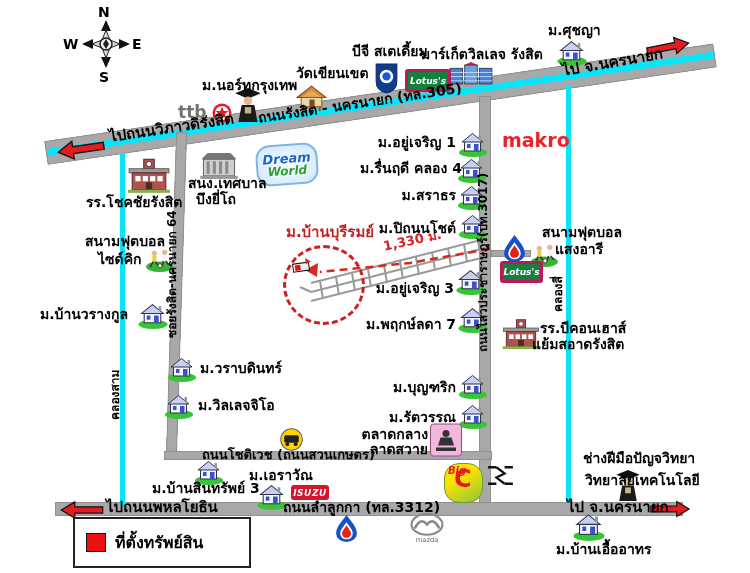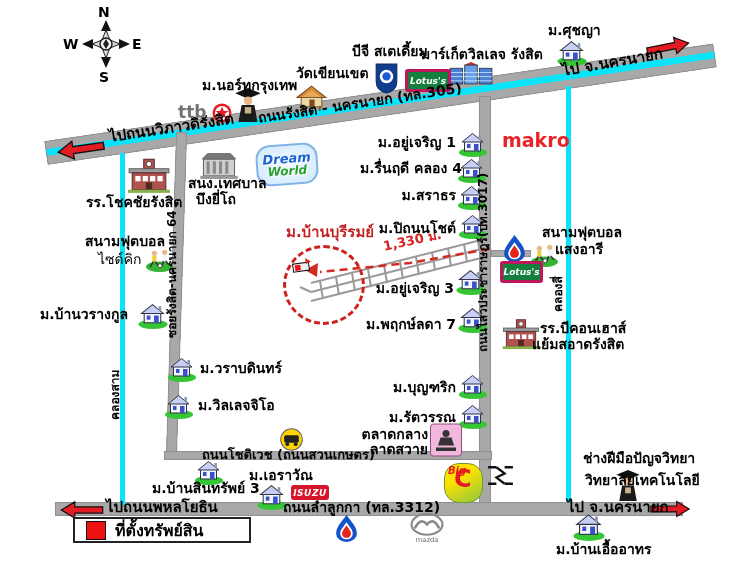--- a/index.html
+++ b/index.html
@@ -7,21 +7,21 @@
   body{width:750px;height:573px;font-family:"DejaVu Sans",sans-serif;}
   #map{position:relative;width:750px;height:573px;background:#fff;overflow:hidden;}
   .road{position:absolute;background:#a8a8a8;box-shadow:inset 0 0 0 1px #8f8f8f;}
   .road-canal{background:linear-gradient(180deg,#a8a8a8 0 34%,#0be4f8 34% 62%,#a8a8a8 62% 100%);}
   .canal{position:absolute;background:#0be4f8;}
   .mlabel{position:absolute;color:#000;font-weight:700;white-space:nowrap;line-height:1.08;}
   .micon{position:absolute;}
   .micon svg{width:100%;height:100%;display:block;overflow:visible;}
   .overlay{position:absolute;left:0;top:0;}
   .prop-circle{position:absolute;border:3px dashed #cf1f1f;border-radius:50%;}
-  .legend{position:absolute;left:73px;top:517px;width:178px;height:26px;border:2px solid #222;background:#fff;
+  .legend{position:absolute;left:73px;top:517px;width:178px;height:51px;border:2px solid #222;background:#fff;
           display:flex;align-items:center;gap:9px;padding-left:11px;box-sizing:border-box;}
   .legend-swatch{width:18px;height:17px;background:#ee1111;border:1px solid #111;flex:0 0 auto;}
   .legend-label{font-weight:700;font-size:16px;white-space:nowrap;}
   .compass{position:absolute;left:82px;top:20px;width:48px;height:48px;}
   .compass-letter{position:absolute;font-weight:700;font-size:14px;}
   .logo-lotus{width:100%;height:100%;background:#15803d;border:3px solid #be185d;border-radius:3px;color:#fff;
               font-weight:700;font-style:italic;display:flex;align-items:center;justify-content:center;font-size:9px;}
   .logo-isuzu{width:100%;height:100%;background:#d6152c;border-radius:3px;color:#fff;font-weight:800;font-style:italic;
               display:flex;align-items:center;justify-content:center;font-size:9px;letter-spacing:.5px;}
   .logo-bigc{position:relative;width:100%;height:100%;background:linear-gradient(150deg,#ffe200 35%,#8dc63f);
@@ -432,21 +432,21 @@
       <div class="mlabel" style="left: 202px; top: 78px; font-size: 14px; font-weight: 700;">ม.นอร์ทกรุงเทพ</div>
       <div class="mlabel" style="left: 178px; top: 103px; font-size: 17px; font-weight: 800; color: #737373;">ttb</div>
       <div class="mlabel" style="left: 287px; top: 66px; font-size: 14px; font-weight: 700; margin-left: 9px;">วัดเขียนเขต</div>
       <div class="mlabel" style="left: 352px; top: 44px; font-size: 14px; font-weight: 700;">บีจี สเตเดี้ยม</div>
       <div class="mlabel" style="left: 421px; top: 47px; font-size: 14px; font-weight: 700;">มาร์เก็ตวิลเลจ รังสิต</div>
       <div class="mlabel" style="left: 502px; top: 130px; font-size: 19px; font-weight: 800; color: rgb(232, 35, 42);">makro</div>
       <div class="mlabel" style="left: 86px; top: 195px; font-size: 14px; font-weight: 700;">รร.โชคชัยรังสิต</div>
       <div class="mlabel" style="left: 188px; top: 176px; font-size: 14px; font-weight: 700;">สนง.เทศบาล</div>
       <div class="mlabel" style="left: 196px; top: 192px; font-size: 14px; font-weight: 700;">บึงยี่โถ</div>
       <div class="mlabel" style="left: 85px; top: 234px; font-size: 14px; font-weight: 700;">สนามฟุตบอล</div>
-      <div class="mlabel" style="left: 98px; top: 252px; font-size: 14px; font-weight: 400;">ไซด์คิก</div>
+      <div class="mlabel" style="left: 98px; top: 252px; font-size: 14px; font-weight: 700;">ไซด์คิก</div>
       <div class="mlabel" style="left: 40px; top: 307px; font-size: 14px; font-weight: 700;">ม.บ้านวรางกูล</div>
       <div class="mlabel" style="left: 109px; top: 420px; font-size: 12px; font-weight: 700; transform: rotate(-90deg); transform-origin: 0px 0px;">คลองสาม</div>
       <div class="mlabel" style="left: 166px; top: 338px; font-size: 12px; font-weight: 700; transform: rotate(-90deg); transform-origin: 0px 0px;">ซอยรังสิต-นครนายก 64</div>
       <div class="mlabel" style="left: 200px; top: 361px; font-size: 14px; font-weight: 700;">ม.วราบดินทร์</div>
       <div class="mlabel" style="left: 198px; top: 398px; font-size: 14px; font-weight: 700;">ม.วิลเลจจิโอ</div>
       <div class="mlabel" style="left: 202px; top: 448px; font-size: 13px; font-weight: 700;">ถนนโชติเวช (ถนนสวนเกษตร)</div>
       <div class="mlabel" style="left: 249px; top: 468px; font-size: 14px; font-weight: 700;">ม.เอราวัณ</div>
       <div class="mlabel" style="left: 152px; top: 481px; font-size: 14px; font-weight: 700;">ม.บ้านสินทรัพย์ 3</div>
       <div class="mlabel" style="left: 106px; top: 499px; font-size: 15px; font-weight: 700;">ไปถนนพหลโยธิน</div>
       <div class="mlabel" style="left: 283px; top: 500px; font-size: 14px; font-weight: 700;">ถนนลำลูกกา (ทล.3312)</div>

